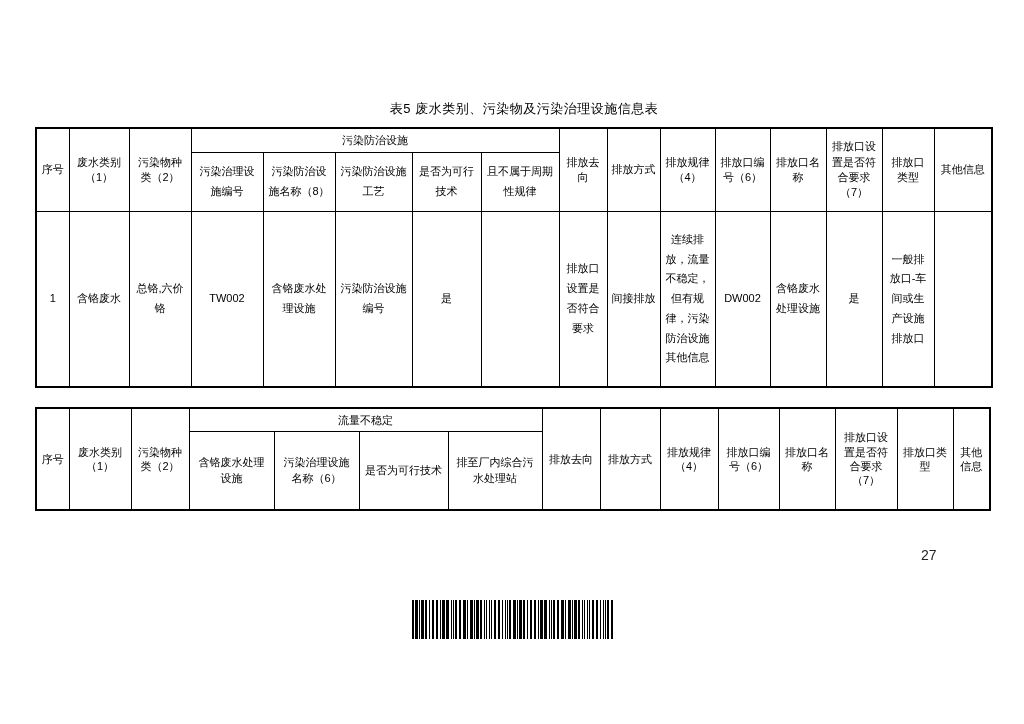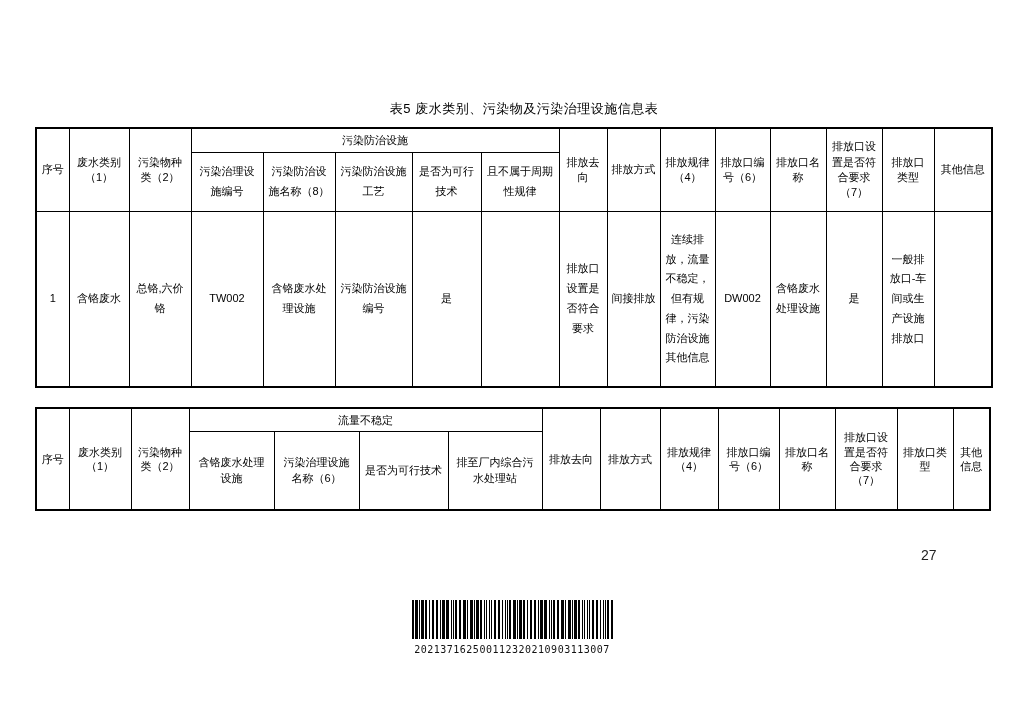--- a/index.html
+++ b/index.html
@@ -246,14 +246,13 @@
       <i style="width:1px;margin-right:1px"></i>
       <i style="width:1px;margin-right:2px"></i>
       <i style="width:2px;margin-right:2px"></i>
       <i style="width:2px;margin-right:2px"></i>
       <i style="width:1px;margin-right:2px"></i>
       <i style="width:1px;margin-right:1px"></i>
       <i style="width:1px;margin-right:1px"></i>
       <i style="width:2px;margin-right:2px"></i>
       <i style="width:2px"></i>
     </div>
-  <div class="barcode-number">202137162500112320210903113007</div>
 </div>
 
 </body></html>

